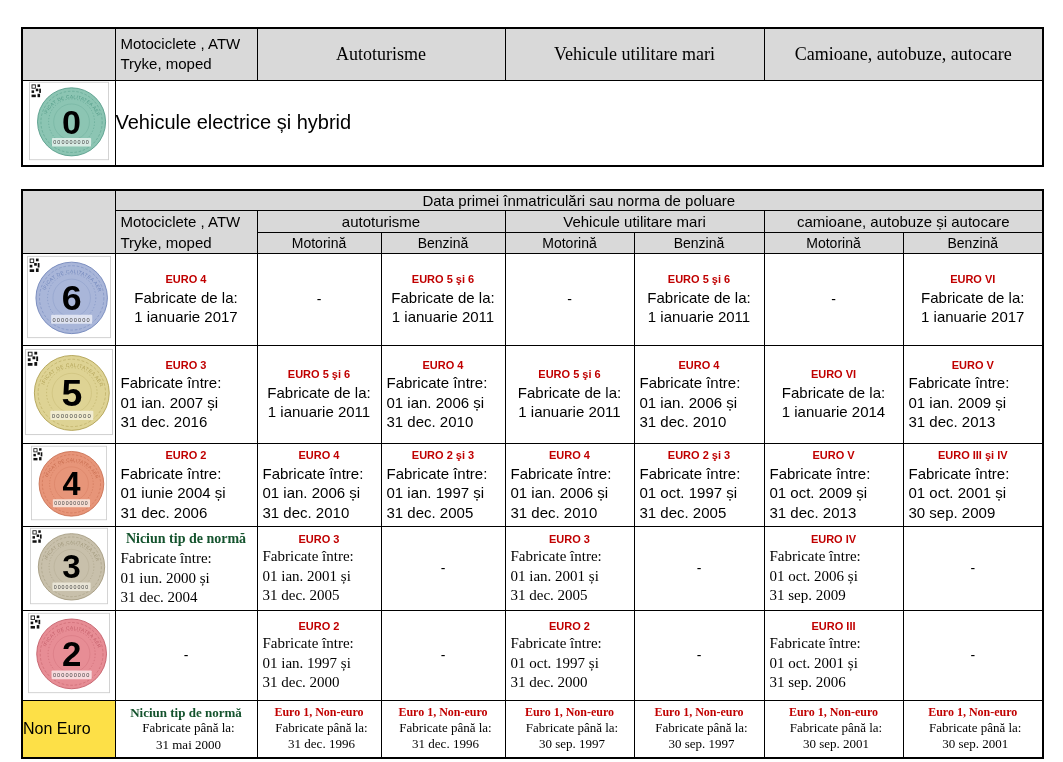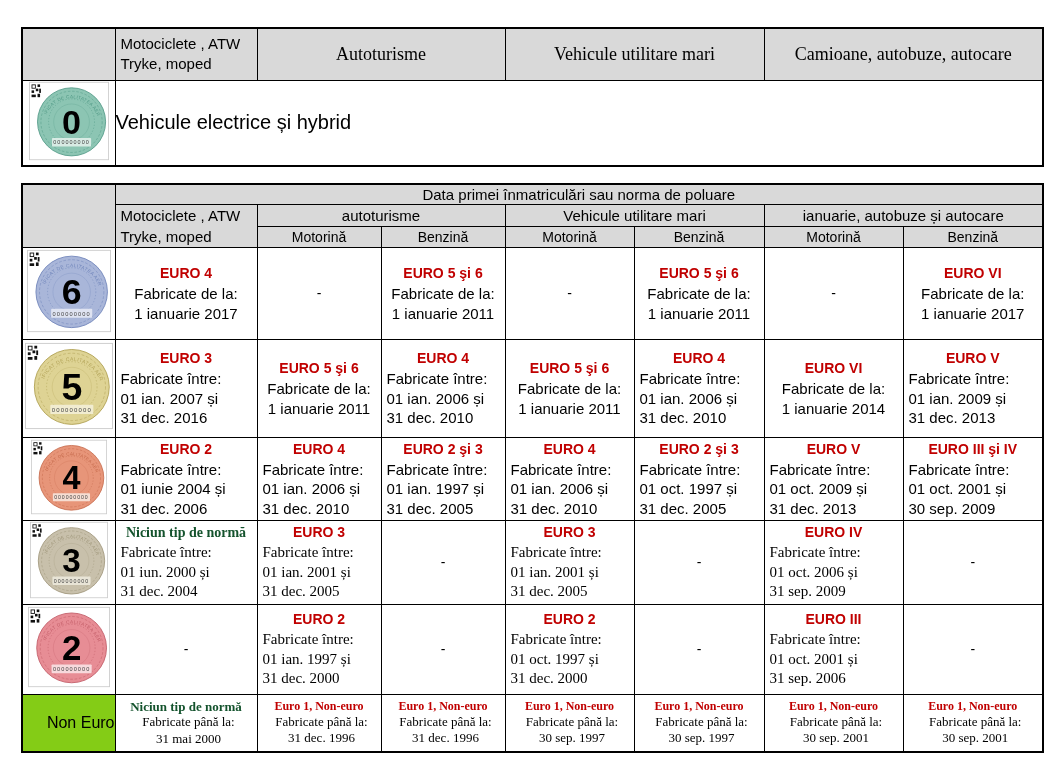--- a/index.html
+++ b/index.html
@@ -12,38 +12,38 @@
   td{border:1px solid #000;vertical-align:middle;overflow:hidden;padding:0;}
   .hdr{background:#d9d9d9;}
   
   #t1 tr.hdr-row{height:52px;}
   .moto-hdr{font-size:15px;line-height:1.35;padding-left:5px;text-align:left;}
   .serif-hdr{font-family:"Liberation Serif",serif;font-size:18px;text-align:center;}
   #t1 tr.electric-row{height:86px;}
   .electric-cell{text-align:left;font-size:20px;}
   .sticker-cell{text-align:center;background:#fff;}
   
-  #t2{margin-top:16px;}
+  #t2{margin-top:22px;}
   .title-cell{text-align:center;font-size:15px;}
   .moto-hdr2{font-size:15px;line-height:1.4;padding-left:5px;text-align:left;background:#d9d9d9;}
   .grp{text-align:center;font-size:15px;}
   .fuel{text-align:center;font-size:14px;}
   
   .cell-inner{width:100%;}
-  .cell-label{font-size:14px;font-weight:bold;color:#c00000;text-align:center;
+  .cell-label{font-size:11px;font-weight:bold;color:#c00000;text-align:center;
               font-family:"Liberation Sans",sans-serif;line-height:1.5;}
   .cell-label.maroon{color:#14532d;font-family:"Liberation Serif",serif;font-size:14px;}
   .cell-line{font-size:15px;text-align:center;line-height:1.3;}
   td.left .cell-line{text-align:left;padding-left:5px;}
   tr.serif-row .cell-line{font-family:"Liberation Serif",serif;}
   tr.noneuro-row .cell-line{font-size:13px;line-height:1.25;text-align:center;}
   tr.noneuro-row .cell-label{font-family:"Liberation Serif",serif;font-size:12px;line-height:1.2;}
   tr.noneuro-row .cell-label.maroon{font-size:13px;}
   .dash{text-align:center;font-size:14px;}
-  .ne-first{text-align:right;font-size:16px;background:#84cc16;}
+  .ne-first{text-align:left;font-size:16px;background:#fde047;}
   svg text{font-family:"Liberation Sans",sans-serif;}
 </style>
 </head>
 <body>
 
 <div class="wrap">
 
   <table id="t1">
     <colgroup>
       <col style="width:93px">
@@ -107,21 +107,21 @@
         <td class="hdr" rowspan="3"></td>
         <td class="hdr title-cell" colspan="7">Data primei înmatriculări sau norma de poluare</td>
       </tr>
       <tr style="height:22px">
         <td class="hdr moto-hdr2" rowspan="2">
           <div>Motociclete , ATW</div>
           <div>Tryke, moped</div>
         </td>
         <td class="hdr grp" colspan="2">autoturisme</td>
         <td class="hdr grp" colspan="2">Vehicule utilitare mari</td>
-        <td class="hdr grp" colspan="2">ianuarie, autobuze și autocare</td>
+        <td class="hdr grp" colspan="2">camioane, autobuze și autocare</td>
       </tr>
       <tr style="height:20px">
         <td class="hdr fuel">Motorină</td>
         <td class="hdr fuel">Benzină</td>
         <td class="hdr fuel">Motorină</td>
         <td class="hdr fuel">Benzină</td>
         <td class="hdr fuel">Motorină</td>
         <td class="hdr fuel">Benzină</td>
       </tr>
     </thead>

